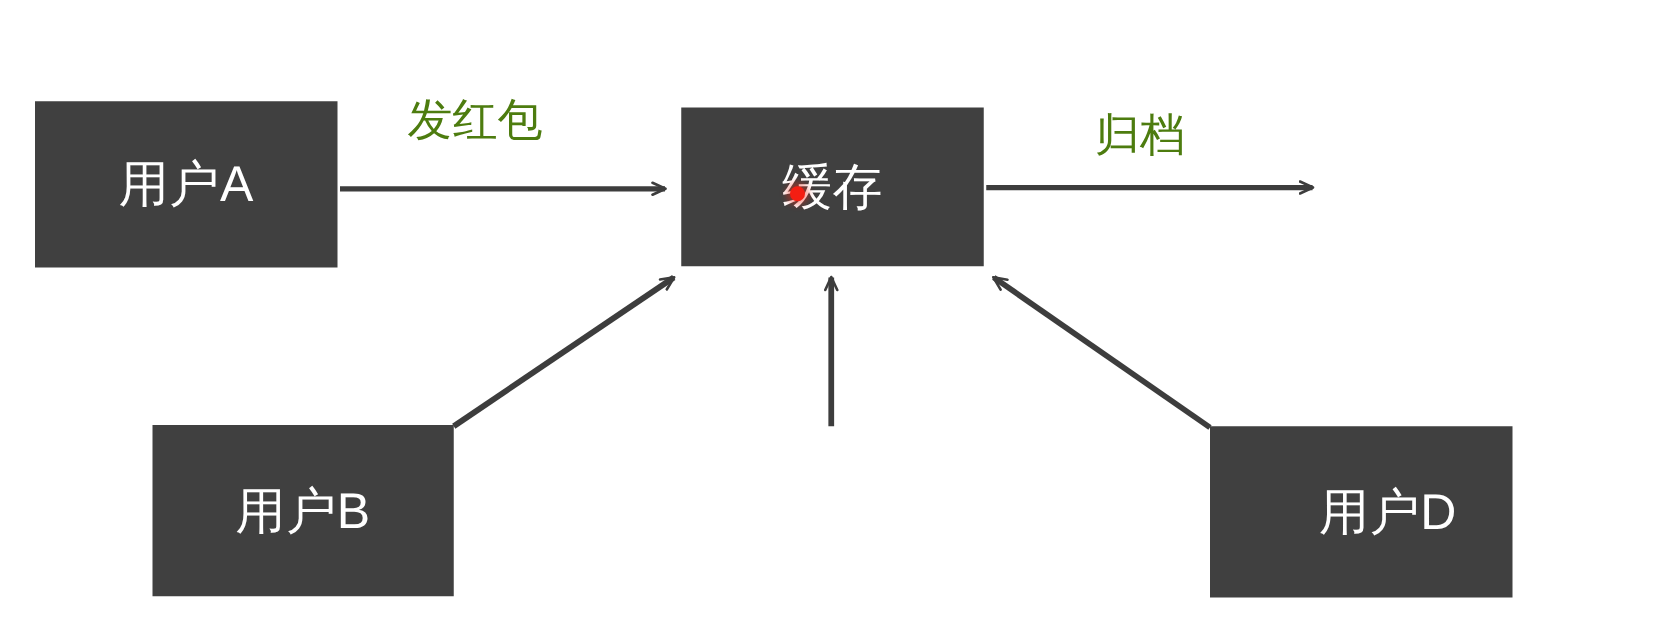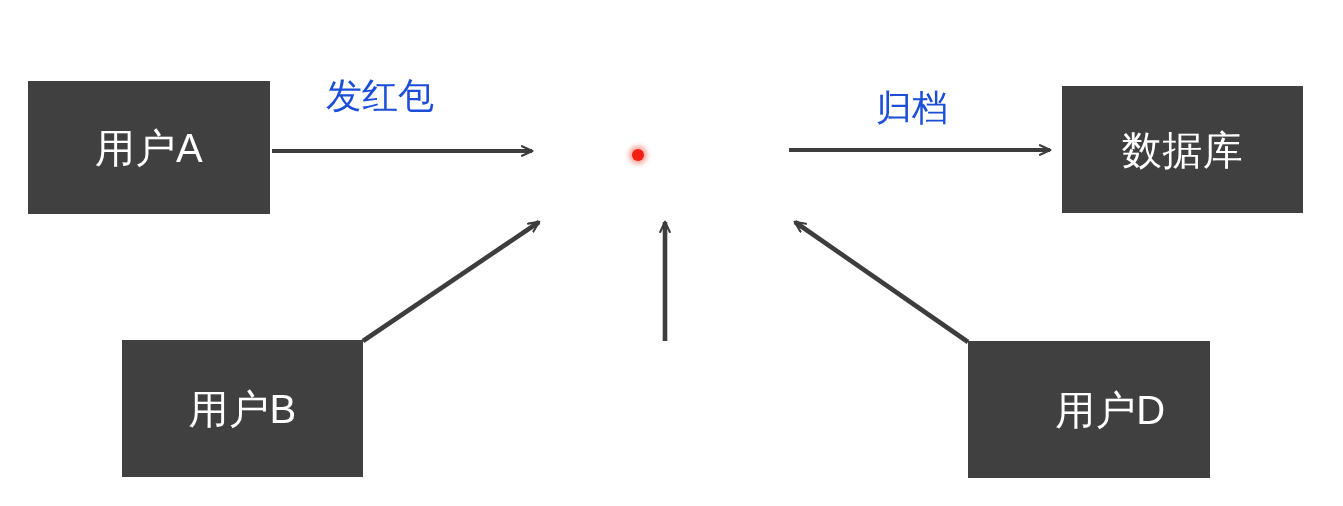--- a/index.html
+++ b/index.html
@@ -39,21 +39,21 @@
     letter-spacing: 0.5px;
     line-height: 1;
     user-select: none;
   }
   .node-label {
     display: block;
     white-space: nowrap;
   }
   .edge-label {
     position: absolute;
-    color: #1d4ed8;
+    color: #4d7c0f;
     font-size: 36px;
     line-height: 1;
     white-space: nowrap;
     user-select: none;
   }
   #cursor-dot {
     position: absolute;
     width: 12px;
     height: 12px;
     margin-left: -6px;
@@ -84,24 +84,24 @@
 
     <line x1="665" y1="341" x2="665" y2="222" stroke="#3d3d3d" stroke-width="4.6" marker-end="url(#arrow-open)"></line>
 
     <line x1="968" y1="342" x2="795" y2="222" stroke="#3d3d3d" stroke-width="4.6" marker-end="url(#arrow-open)"></line>
   </svg>
 
   <div class="node-box" style="left:28px; top:81px; width:242px; height:133px;">
     <span class="node-label">用户A</span>
   </div>
 
+  <div class="node-box" style="left:545px; top:86px; width:242px; height:127px;">
+    <span class="node-label">缓存</span>
+  </div>
 
-  <div class="node-box" style="left:1062px; top:86px; width:241px; height:127px;">
-    <span class="node-label">数据库</span>
-  </div>
 
   <div class="node-box" style="left:122px; top:340px; width:241px; height:137px;">
     <span class="node-label">用户B</span>
   </div>
 
 
   <div class="node-box" style="left:968px; top:341px; width:242px; height:137px;padding-left:43px;">
     <span class="node-label">用户D</span>
   </div>
 

